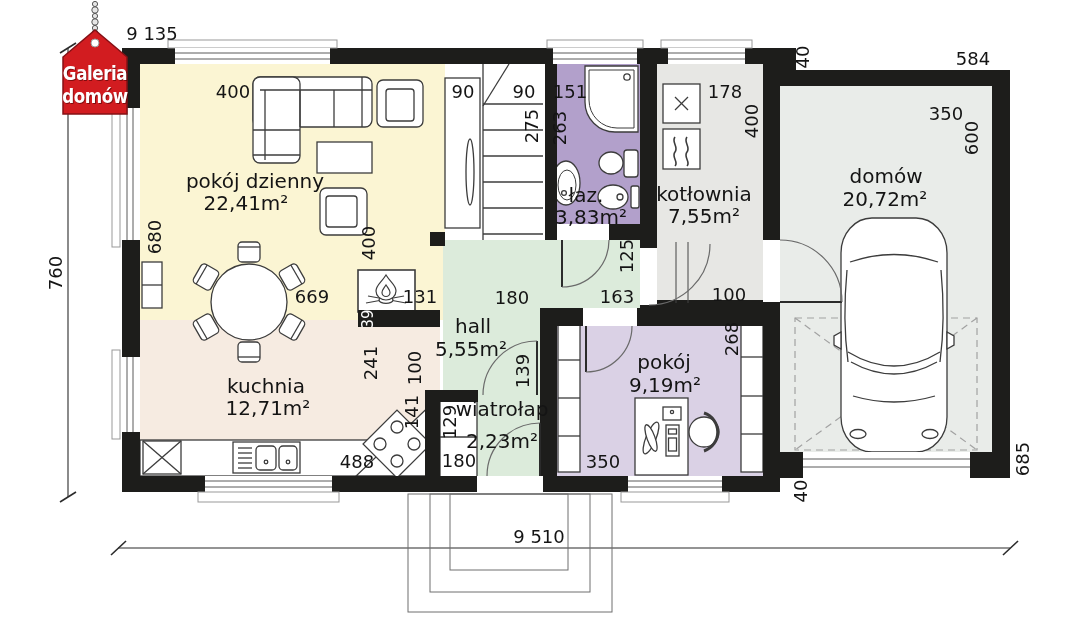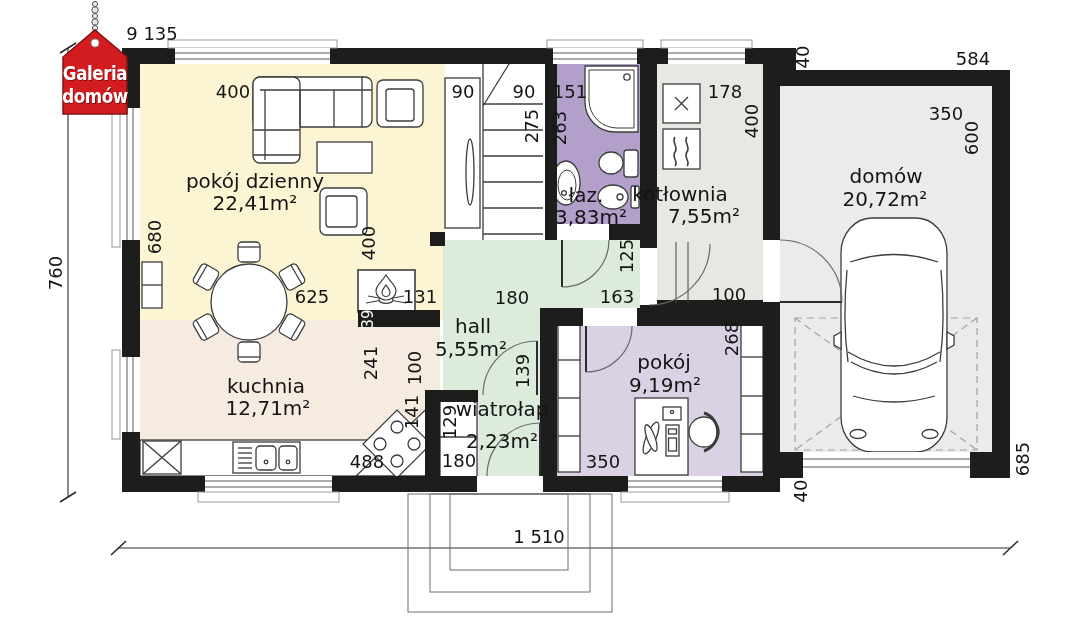--- a/index.html
+++ b/index.html
@@ -359,30 +359,30 @@
     </g>
     <polygon points="95,30 127,57 127,114 63,114 63,57" stroke="#851015" stroke-width="1.5" fill="#d21c20"></polygon>
     <circle cx="95" cy="43" r="4" fill="#fff" stroke="#999"></circle>
   </g>
 </svg>
 
 <div class="logo-txt" style="left:95px;top:73px">Galeria</div>
 <div class="logo-txt" style="left:95px;top:96px">domów</div>
 
 <div class="lbl room" style="left:255px;top:181px">pokój dzienny</div>
-<div class="lbl room" style="left:255px;top:203px">22,41m²</div>
+<div class="lbl room" style="left:246px;top:203px">22,41m²</div>
 <div class="lbl room" style="left:266px;top:386px">kuchnia</div>
 <div class="lbl room" style="left:268px;top:408px">12,71m²</div>
 <div class="lbl room" style="left:473px;top:326px">hall</div>
 <div class="lbl room" style="left:471px;top:349px">5,55m²</div>
 <div class="lbl room" style="left:502px;top:409px">wiatrołap</div>
 <div class="lbl room" style="left:502px;top:441px">2,23m²</div>
 <div class="lbl room" style="left:586px;top:195px">łaz.</div>
 <div class="lbl room" style="left:591px;top:217px">3,83m²</div>
-<div class="lbl room" style="left:680px;top:194px">kotłownia</div>
+<div class="lbl room" style="left:704px;top:194px">kotłownia</div>
 <div class="lbl room" style="left:704px;top:216px">7,55m²</div>
 <div class="lbl room" style="left:664px;top:362px">pokój</div>
 <div class="lbl room" style="left:665px;top:385px">9,19m²</div>
 <div class="lbl room" style="left:886px;top:176px">domów</div>
 <div class="lbl room" style="left:885px;top:199px">20,72m²</div>
 
 <div class="lbl" style="left:152px;top:34px">9 135</div>
 <div class="lbl" style="left:233px;top:92px">400</div>
 <div class="lbl" style="left:463px;top:92px">90</div>
 <div class="lbl" style="left:524px;top:92px">90</div>
@@ -391,33 +391,33 @@
 <div class="lbl v" style="left:560px;top:128px">263</div>
 <div class="lbl" style="left:725px;top:92px">178</div>
 <div class="lbl v" style="left:752px;top:121px">400</div>
 <div class="lbl v" style="left:803px;top:57px">40</div>
 <div class="lbl" style="left:973px;top:59px">584</div>
 <div class="lbl" style="left:946px;top:114px">350</div>
 <div class="lbl v" style="left:972px;top:138px">600</div>
 <div class="lbl v" style="left:56px;top:273px">760</div>
 <div class="lbl v" style="left:155px;top:237px">680</div>
 <div class="lbl v" style="left:369px;top:243px">400</div>
-<div class="lbl" style="left:312px;top:297px">625</div>
+<div class="lbl" style="left:312px;top:297px">669</div>
 <div class="lbl" style="left:420px;top:297px">131</div>
 <div class="lbl v white" style="left:368px;top:319px">39</div>
 <div class="lbl" style="left:512px;top:298px">180</div>
 <div class="lbl" style="left:617px;top:297px">163</div>
 <div class="lbl v" style="left:627px;top:256px">125</div>
 <div class="lbl" style="left:729px;top:295px">100</div>
 <div class="lbl v" style="left:523px;top:371px">139</div>
 <div class="lbl v" style="left:371px;top:363px">241</div>
 <div class="lbl v" style="left:415px;top:368px">100</div>
 <div class="lbl v" style="left:412px;top:412px">141</div>
-<div class="lbl" style="left:367px;top:462px">488</div>
+<div class="lbl" style="left:357px;top:462px">488</div>
 <div class="lbl v" style="left:450px;top:422px">129</div>
 <div class="lbl" style="left:459px;top:461px">180</div>
 <div class="lbl" style="left:603px;top:462px">350</div>
 <div class="lbl v" style="left:732px;top:339px">268</div>
-<div class="lbl" style="left:539px;top:537px">1 510</div>
+<div class="lbl" style="left:539px;top:537px">9 510</div>
 <div class="lbl v" style="left:801px;top:491px">40</div>
 <div class="lbl v" style="left:1023px;top:459px">685</div>
 
 </div>
 
 </body></html>

